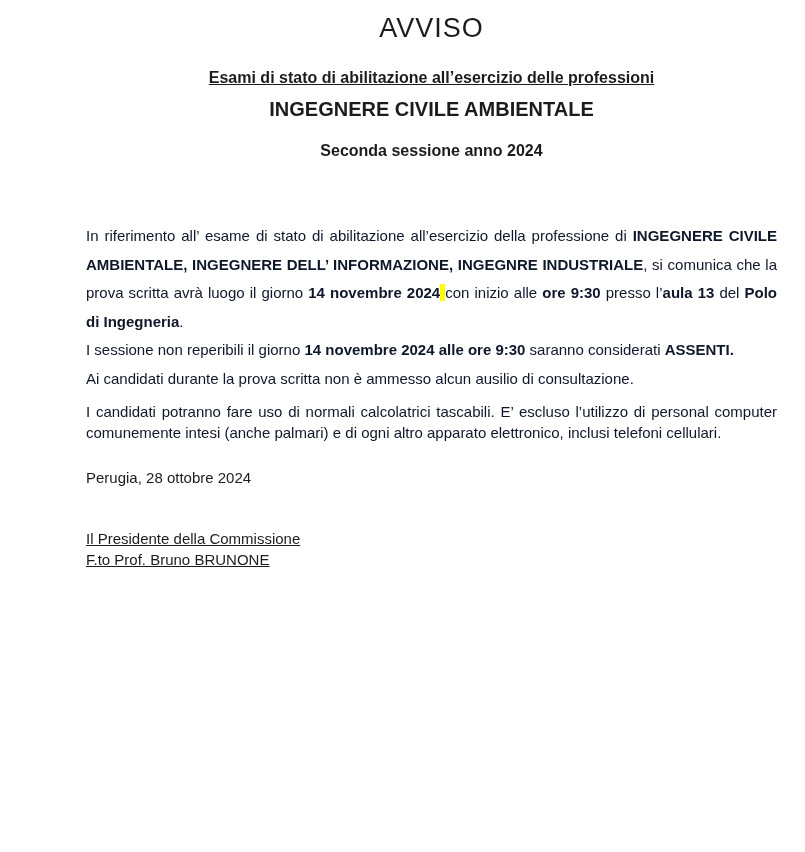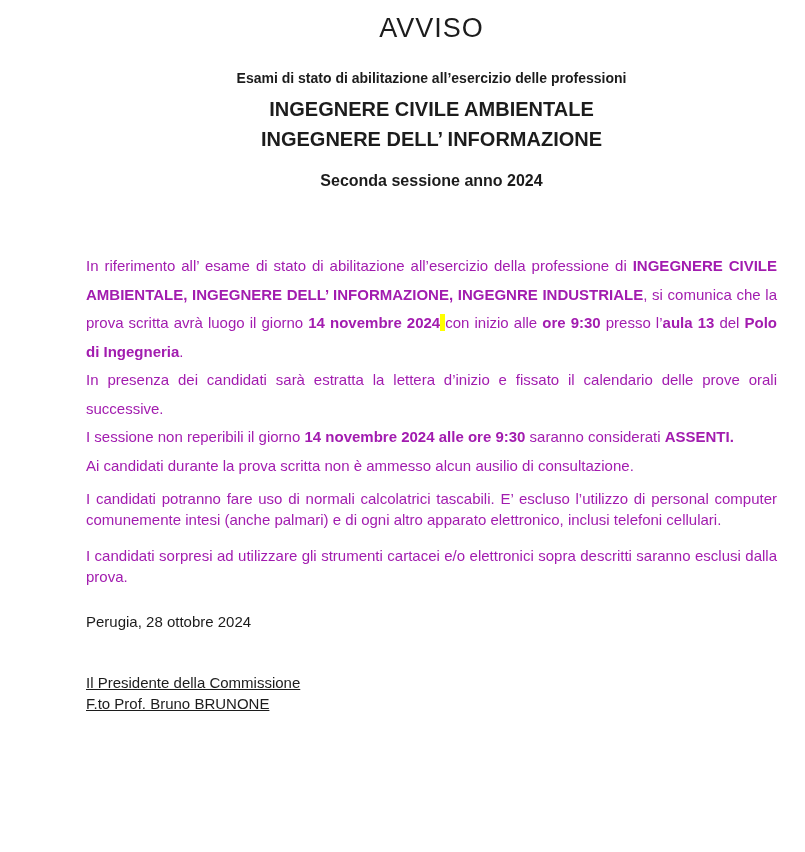--- a/index.html
+++ b/index.html
@@ -23,45 +23,46 @@
   }
   .doc-title {
     font-size: 27px;
     font-weight: 400;
     text-align: center;
     letter-spacing: 1px;
     line-height: 32px;
     margin: 0;
   }
   .subtitle {
-    font-size: 14px;
+    font-size: 16px;
     font-weight: 700;
     text-align: center;
     line-height: 22px;
     margin: 23px 0 5px 0;
+    text-decoration: underline;
   }
   .profession {
     font-size: 20px;
     font-weight: 700;
     text-align: center;
     line-height: 30px;
     margin: 0;
   }
   .session {
     font-size: 16px;
     font-weight: 700;
     text-align: center;
     line-height: 22px;
     margin: 16px 0 60px 0;
   }
   .para {
     font-size: 15px;
     margin: 0;
     text-align: justify;
-    color: #a21caf;
+    color: #0f172a;
   }
   .para.loose { line-height: 28.5px; }
   .para.tight { line-height: 21px; margin-top: 8px; }
   .para.tight.gap { margin-top: 15px; }
   .b { font-weight: 700; }
   .hl { white-space: pre; }
   .place-date {
     font-size: 15px;
     line-height: 21px;
     margin: 24px 0 0 0;
@@ -74,29 +75,26 @@
   .signature p { margin: 0; text-decoration: underline; }
 </style>
 </head>
 <body>
 
 <div class="page">
   <h1 class="doc-title">AVVISO</h1>
   <p class="subtitle">Esami di stato di abilitazione all’esercizio delle professioni</p>
   <div id="professions">
       <p class="profession">INGEGNERE CIVILE AMBIENTALE</p>
-      <p class="profession">INGEGNERE DELL’ INFORMAZIONE</p>
     </div>
   <p class="session">Seconda sessione anno 2024</p>
   <div id="paragraphs">
       <p class="para loose"><span>In riferimento all’ esame di stato di abilitazione all’esercizio della professione di </span><span class="b">INGEGNERE CIVILE AMBIENTALE, INGEGNERE DELL’ INFORMAZIONE, INGEGNRE INDUSTRIALE</span><span>, si comunica che la prova scritta avrà luogo il giorno </span><span class="b">14 novembre 2024</span><span class="hl" style="background: rgb(255, 255, 0);"> </span><span>con inizio alle </span><span class="b">ore 9:30</span><span> presso l’</span><span class="b">aula 13</span><span> del </span><span class="b">Polo di Ingegneria</span><span>.</span></p>
-      <p class="para loose"><span>In presenza dei candidati sarà estratta la lettera d’inizio e fissato il calendario delle prove orali successive.</span></p>
       <p class="para loose"><span>I sessione non reperibili il giorno </span><span class="b">14 novembre 2024 alle ore 9:30</span><span> saranno considerati </span><span class="b">ASSENTI.</span></p>
       <p class="para loose"><span>Ai candidati durante la prova scritta non è ammesso alcun ausilio di consultazione.</span></p>
       <p class="para tight"><span>I candidati potranno fare uso di normali calcolatrici tascabili. E’ escluso l’utilizzo di personal computer comunemente intesi (anche palmari) e di ogni altro apparato elettronico, inclusi telefoni cellulari.</span></p>
-      <p class="para tight gap"><span>I candidati sorpresi ad utilizzare gli strumenti cartacei e/o elettronici sopra descritti saranno esclusi dalla prova.</span></p>
     </div>
   <p class="place-date">Perugia, 28 ottobre 2024</p>
   <div class="signature">
     <p>Il Presidente della Commissione</p>
     <p>F.to Prof. Bruno BRUNONE</p>
   </div>
 </div>
 
 </body></html>

